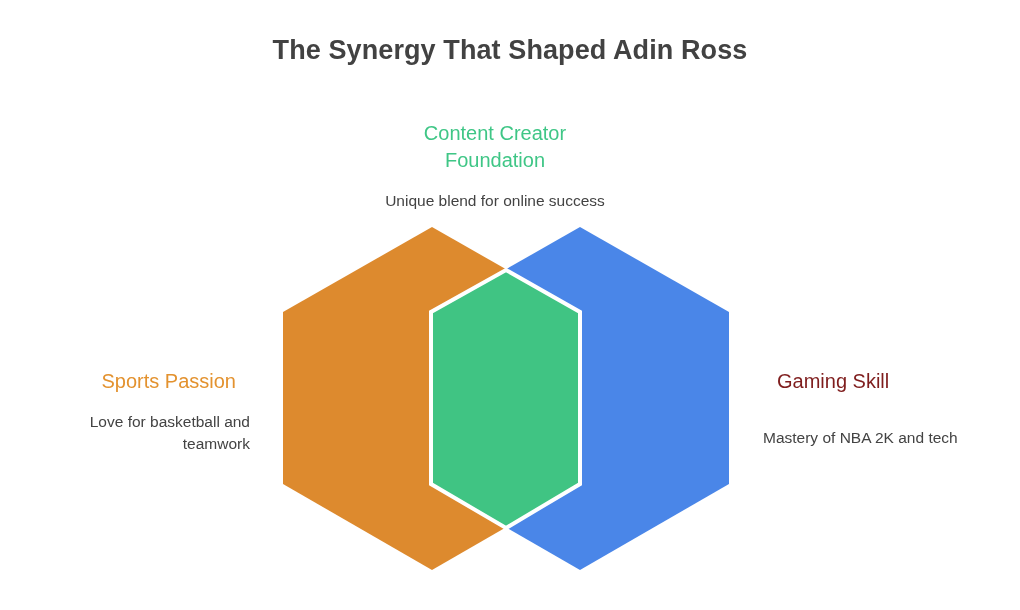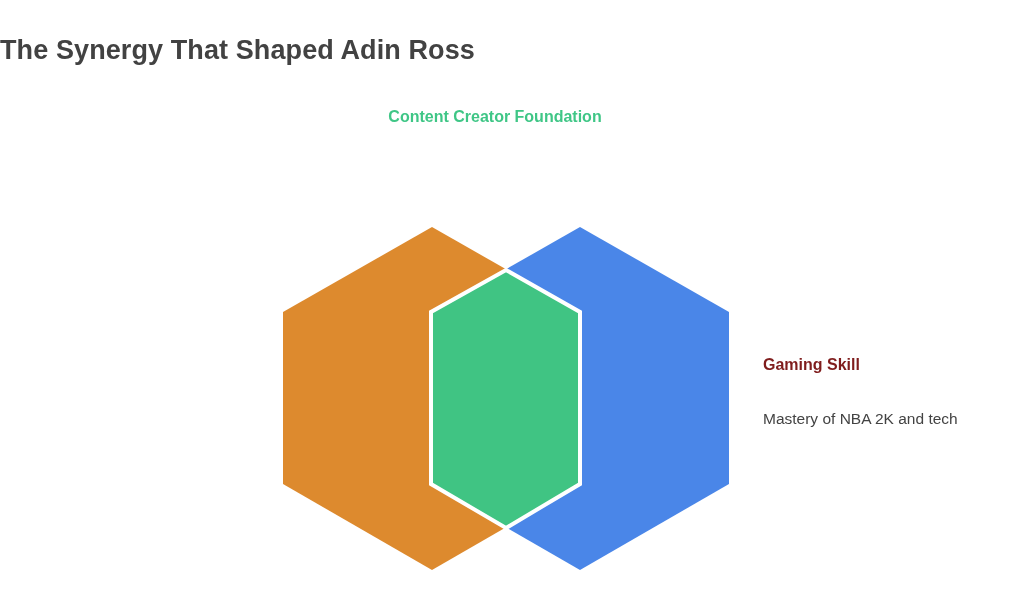--- a/index.html
+++ b/index.html
@@ -19,21 +19,21 @@
     width: 1020px;
     height: 610px;
   }
 
   
   .page-title {
     position: absolute;
     left: 0;
     top: 34px;
     width: 1020px;
-    text-align: left;
+    text-align: center;
     font-size: 27px;
     font-weight: bold;
     color: #424242;
     letter-spacing: 0.1px;
     line-height: 1.2;
   }
 
   
   .venn-stage {
     position: absolute;
@@ -46,24 +46,24 @@
     display: block;
     width: 1020px;
     height: 610px;
   }
 
   
   .label-block {
     position: absolute;
   }
   .label-heading {
-    font-size: 16px;
-    font-weight: bold;
+    font-size: 20px;
+    font-weight: normal;
     line-height: 1.35;
-    margin: 0;
+    margin: 14px;
   }
   .label-desc {
     font-size: 15.5px;
     font-weight: normal;
     color: #434343;
     line-height: 1.45;
     margin: 0;
   }
 
   
@@ -121,21 +121,26 @@
       <polygon points="432,227 581,312 581,484 432,570 283,484 283,312" fill="#dd8a2e"></polygon>
 
       <polygon points="580,227 729,312 729,484 580,570 431,484 431,312" fill="#4a86e8"></polygon>
 
       <polygon points="506,270 580,312 580,484 506,528 431,484 431,312" fill="#40c483" stroke="#ffffff" stroke-width="4" stroke-linejoin="miter"></polygon>
     </svg>
   </div>
 
   <div class="label-block block-center">
     <div class="label-heading">Content Creator Foundation</div>
+    <div class="label-desc">Unique blend for online success</div>
   </div>
 
+  <div class="label-block block-left">
+    <div class="label-heading">Sports Passion</div>
+    <div class="label-desc">Love for basketball and teamwork</div>
+  </div>
 
   <div class="label-block block-right">
     <div class="label-heading">Gaming Skill</div>
     <div class="label-desc">Mastery of NBA 2K and tech</div>
   </div>
 
 </div>
 
 </body></html>

